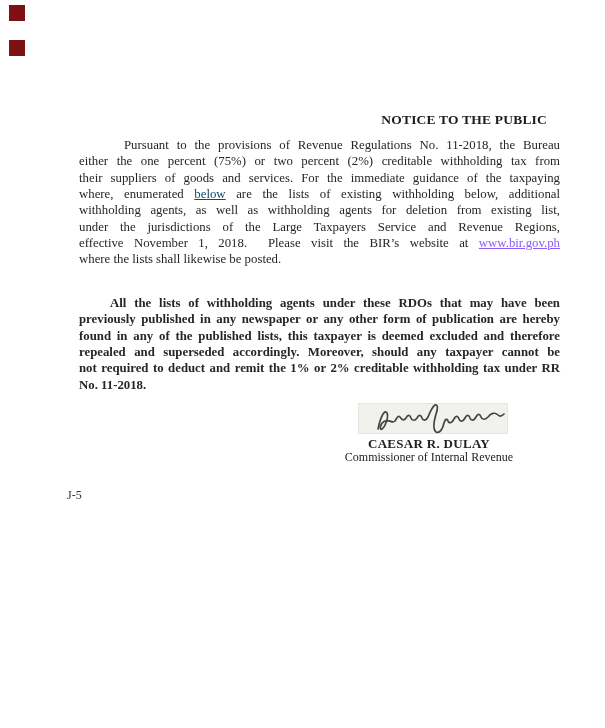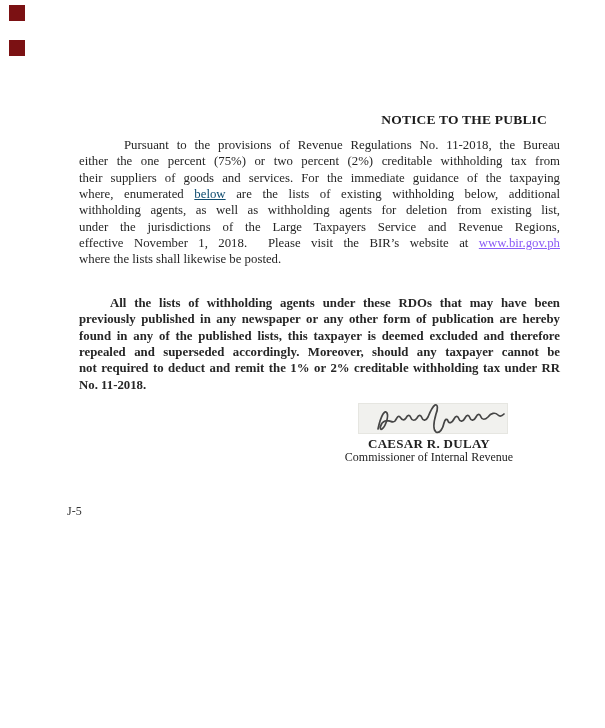--- a/index.html
+++ b/index.html
@@ -93,21 +93,21 @@
     line-height: 12px;
   }
   .sig-role {
     font-size: 12px;
     line-height: 12px;
     margin-top: 1px;
   }
   .footer-code {
     position: absolute;
     left: 67px;
-    top: 504px;
+    top: 488px;
     font-size: 12px;
     color: #333333;
   }
 </style>
 </head>
 <body>
 
 <div class="page">
 
   <div class="img-placeholder one"></div>

